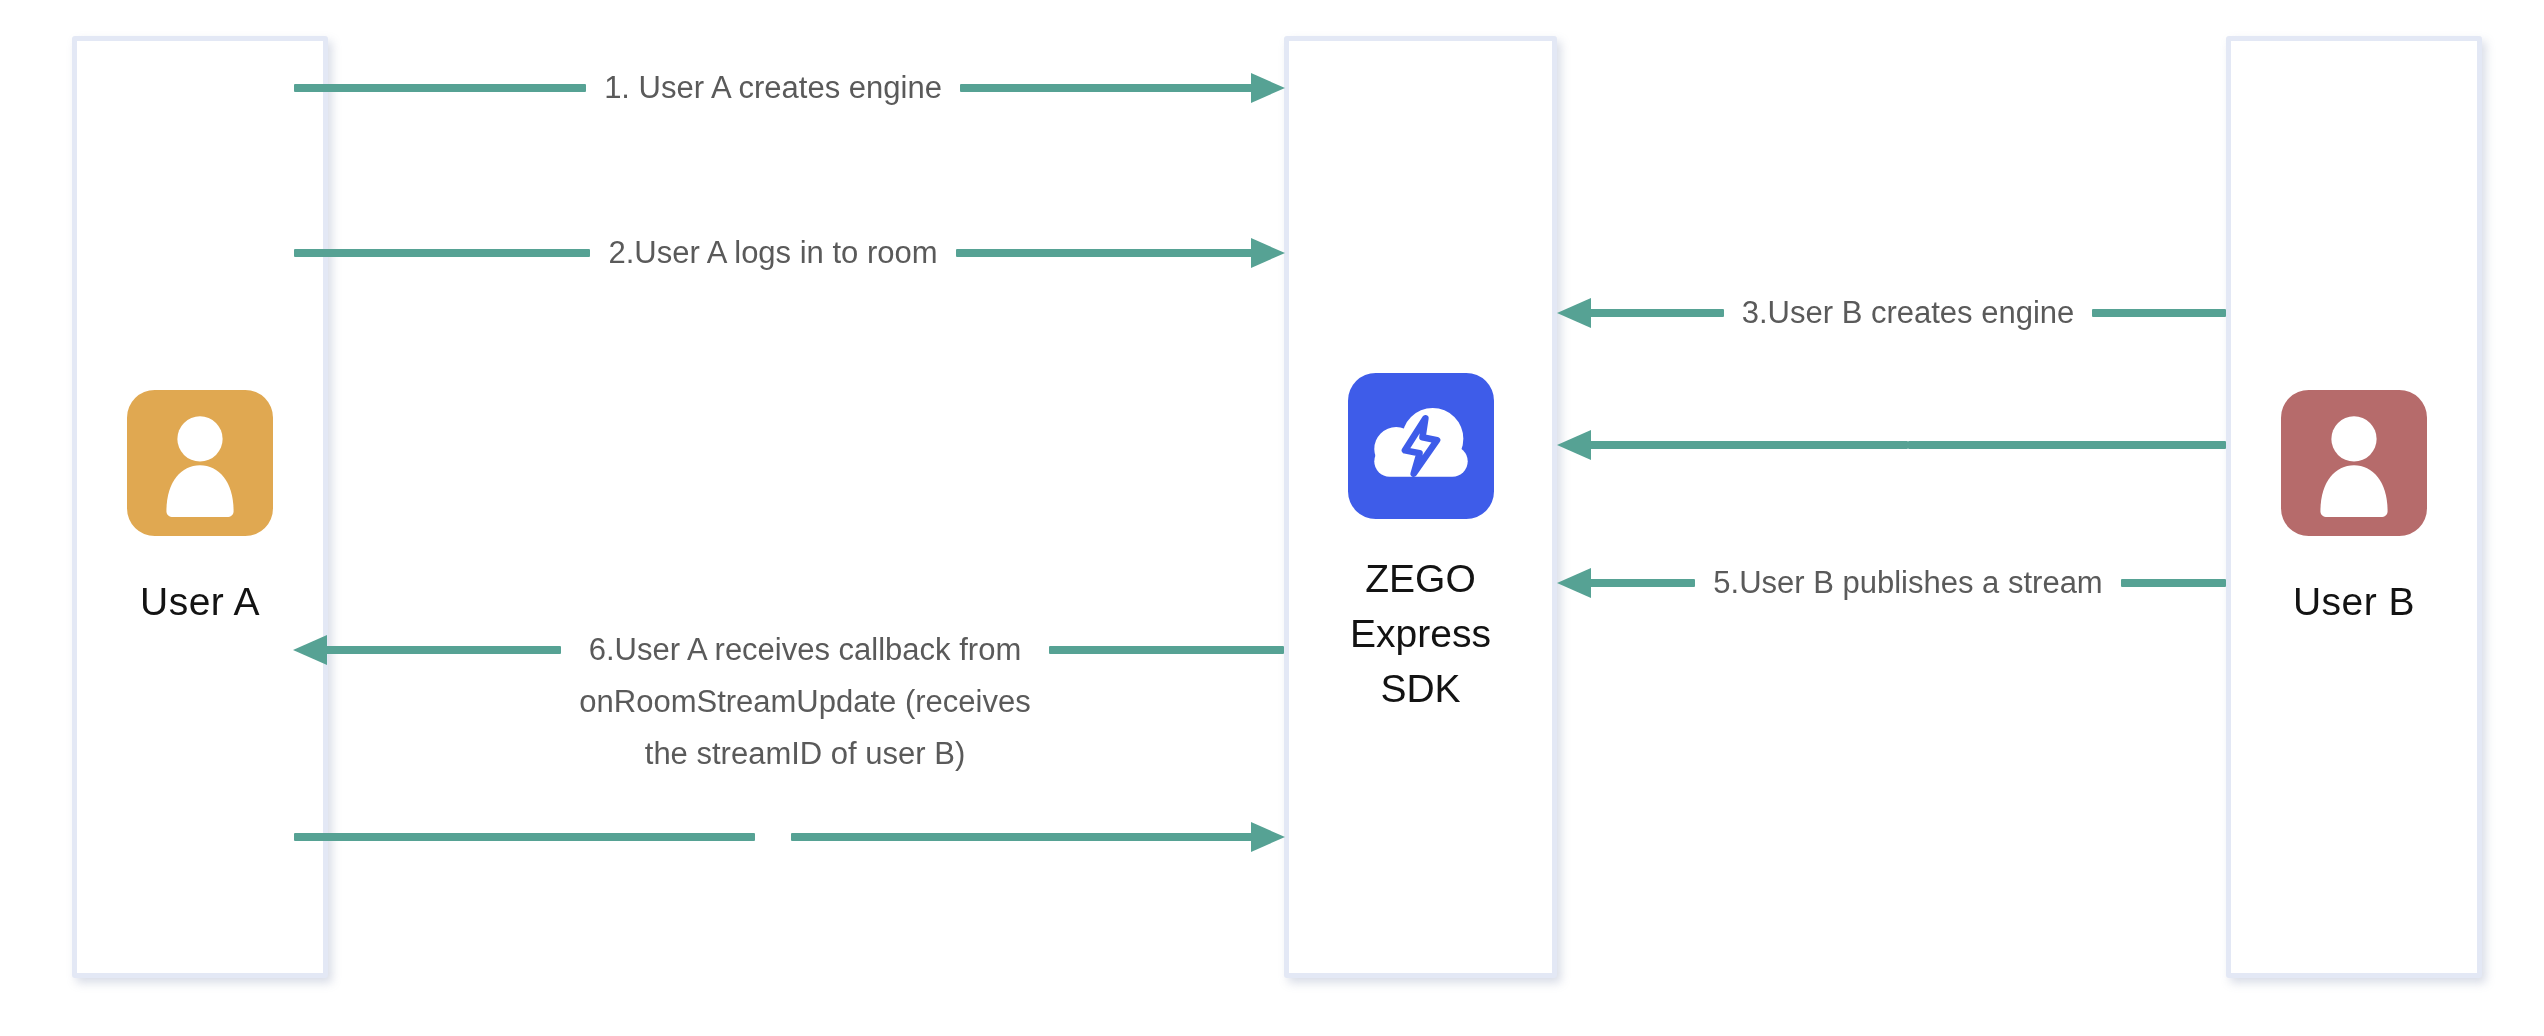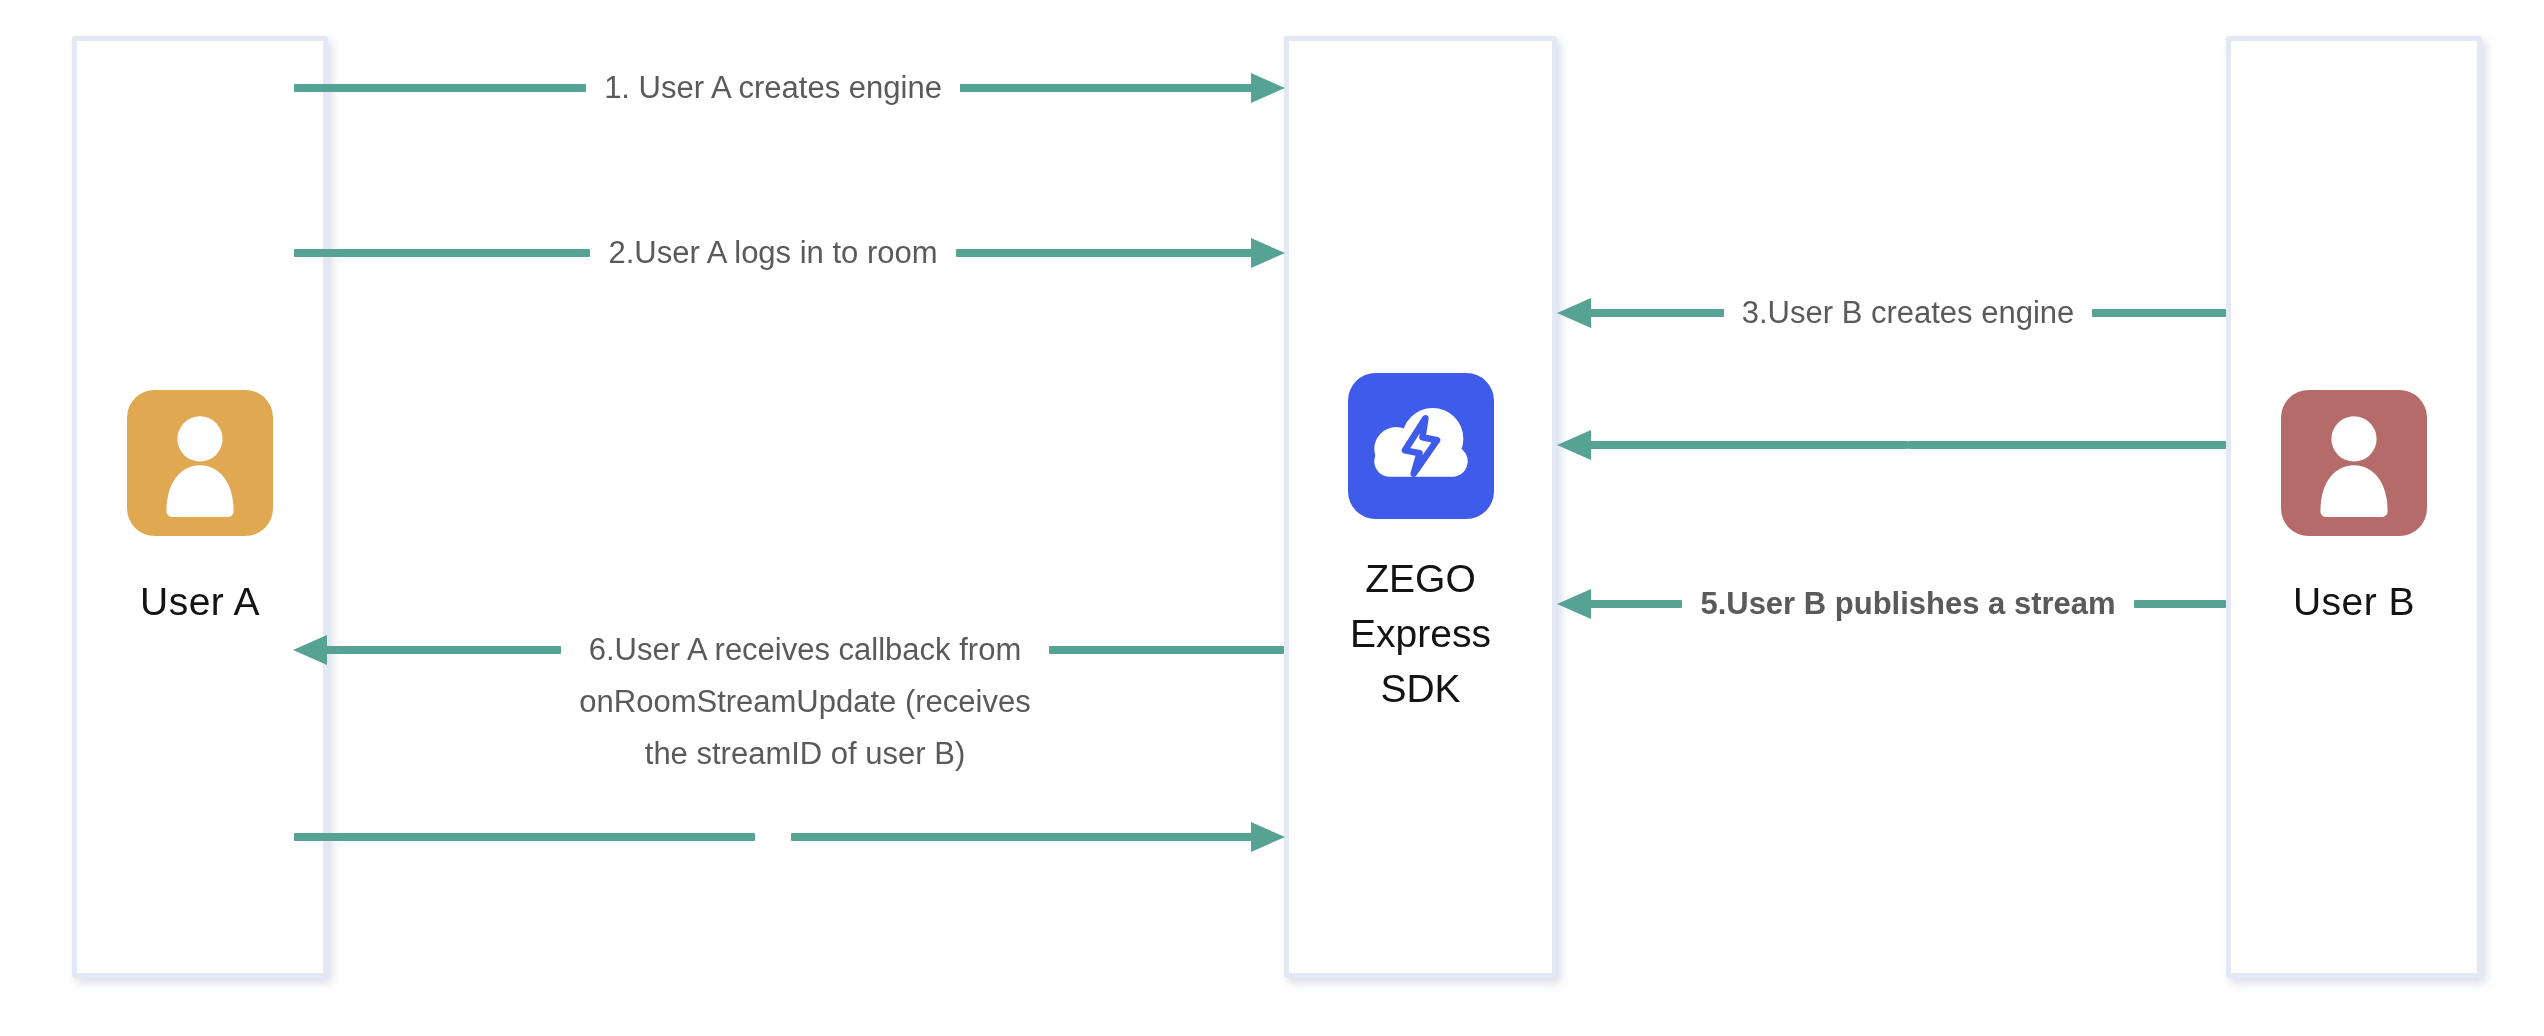--- a/index.html
+++ b/index.html
@@ -100,21 +100,21 @@
   }
   .head-right { border-left: 34px solid #56a294; right: -33px; }
   .head-left  { border-right: 34px solid #56a294; left: -33px; }
   .seg.cap-right { margin-right: 32px; }
   .seg.cap-left  { margin-left: 32px; }
 
   #msg-1 { left: 294px;  top: 62px;  width: 990px; height: 52px; }
   #msg-2 { left: 294px;  top: 227px; width: 990px; height: 52px; }
   #msg-3 { left: 1558px; top: 287px; width: 668px; height: 52px; }
   #msg-4 { left: 1558px; top: 419px; width: 668px; height: 52px; }
-  #msg-5 { left: 1558px; top: 578px; width: 668px; height: 52px; font-weight: bold; }
+  #msg-5 { left: 1558px; top: 557px; width: 668px; height: 52px; }
   #msg-6 { left: 294px;  top: 624px; width: 990px; }
   #msg-7 { left: 294px;  top: 833px; width: 990px; }
 </style>
 </head>
 <body>
 
 <div class="canvas">
 
   <div class="actor-box" id="box-user-a">
     <div class="box-content">

